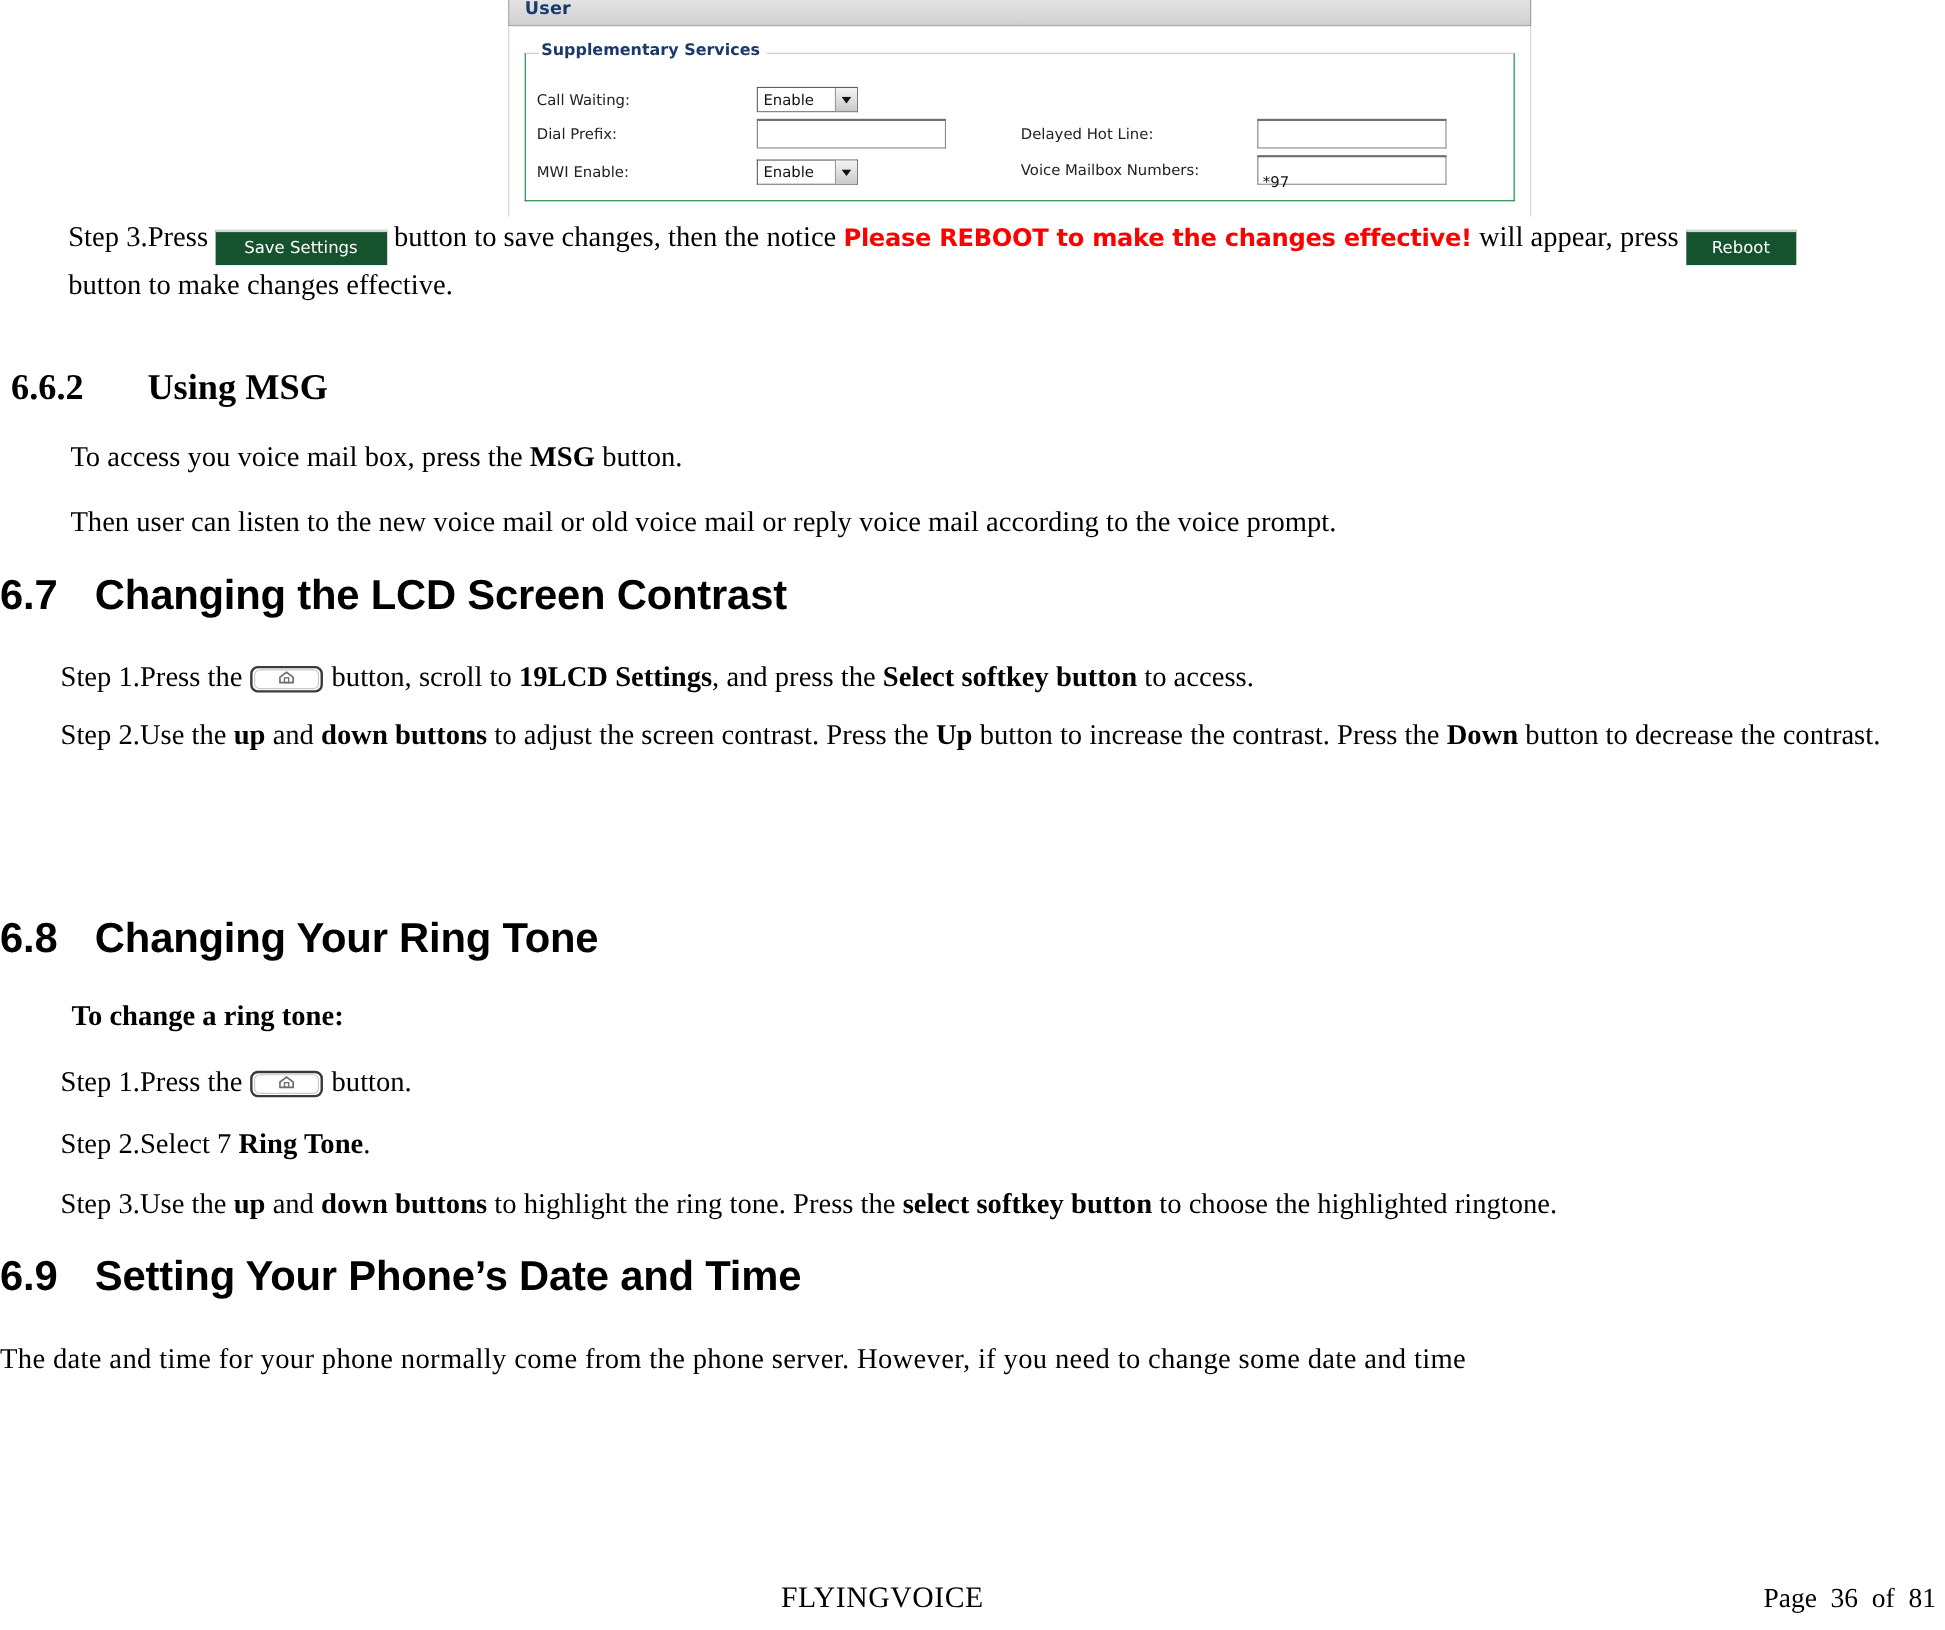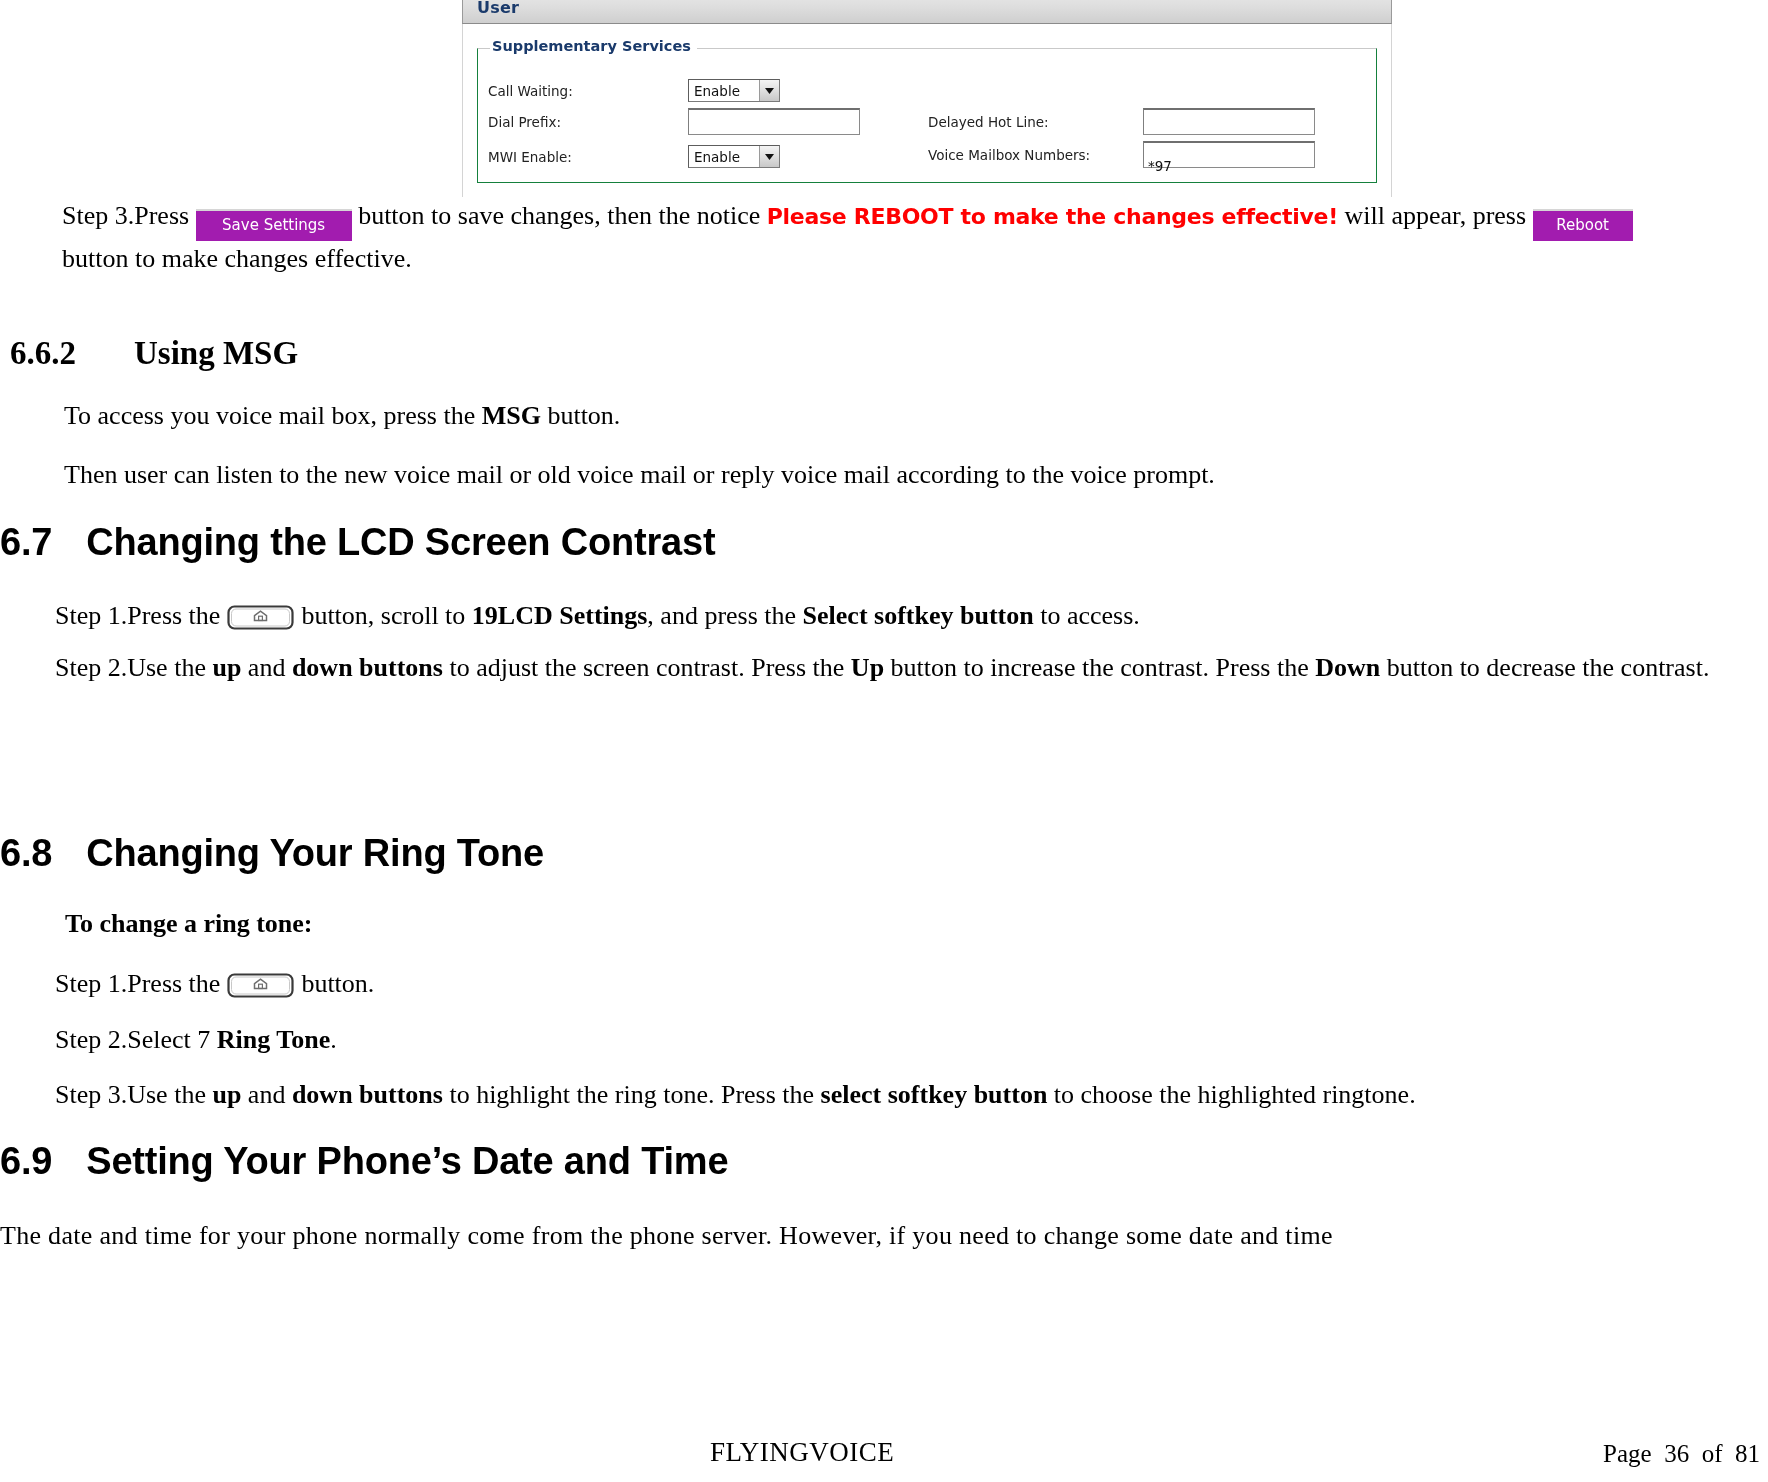--- a/index.html
+++ b/index.html
@@ -163,21 +163,21 @@
     font-weight: bold;
     color: #000000;
     white-space: pre;
     letter-spacing: -0.2px;
   }
 
   
   .btn-blue {
     display: inline-block;
     vertical-align: -6px;
-    background: #a21caf;
+    background: #14532d;
     border-top: 2px solid #d6d6d6;
     color: #ffffff;
     font-family: "DejaVu Sans", sans-serif;
     font-size: 15px;
     line-height: 28px;
     text-align: center;
     height: 30px;
     padding: 0 8px;
   }
   .btn-save { width: 140px; }

